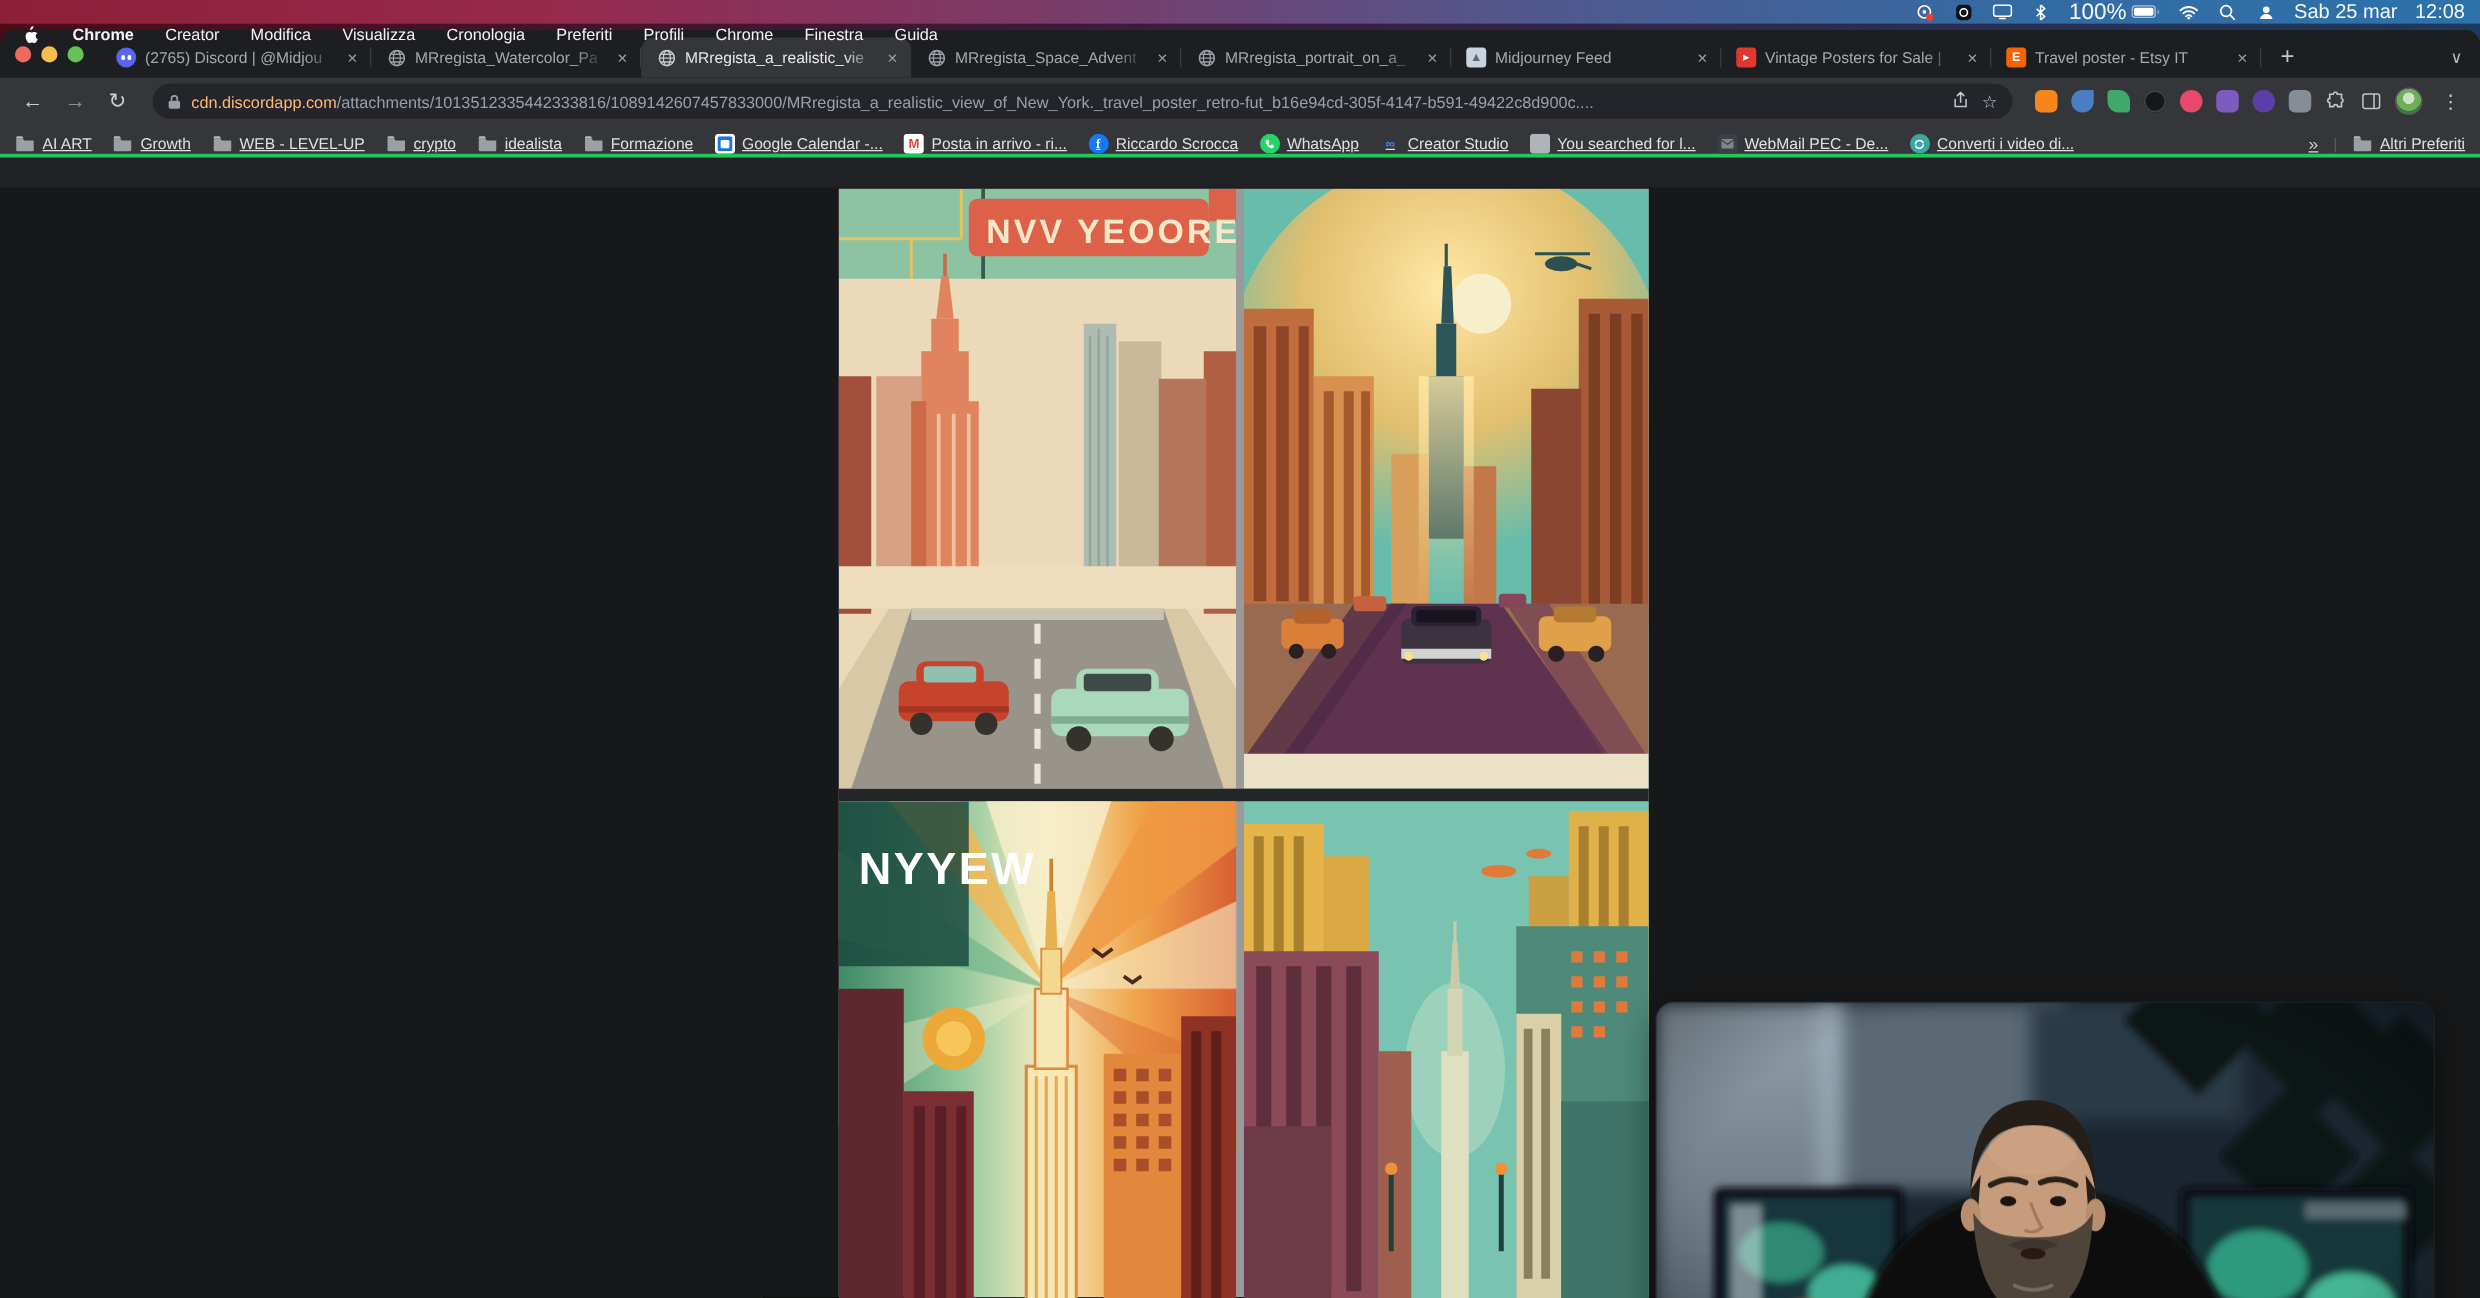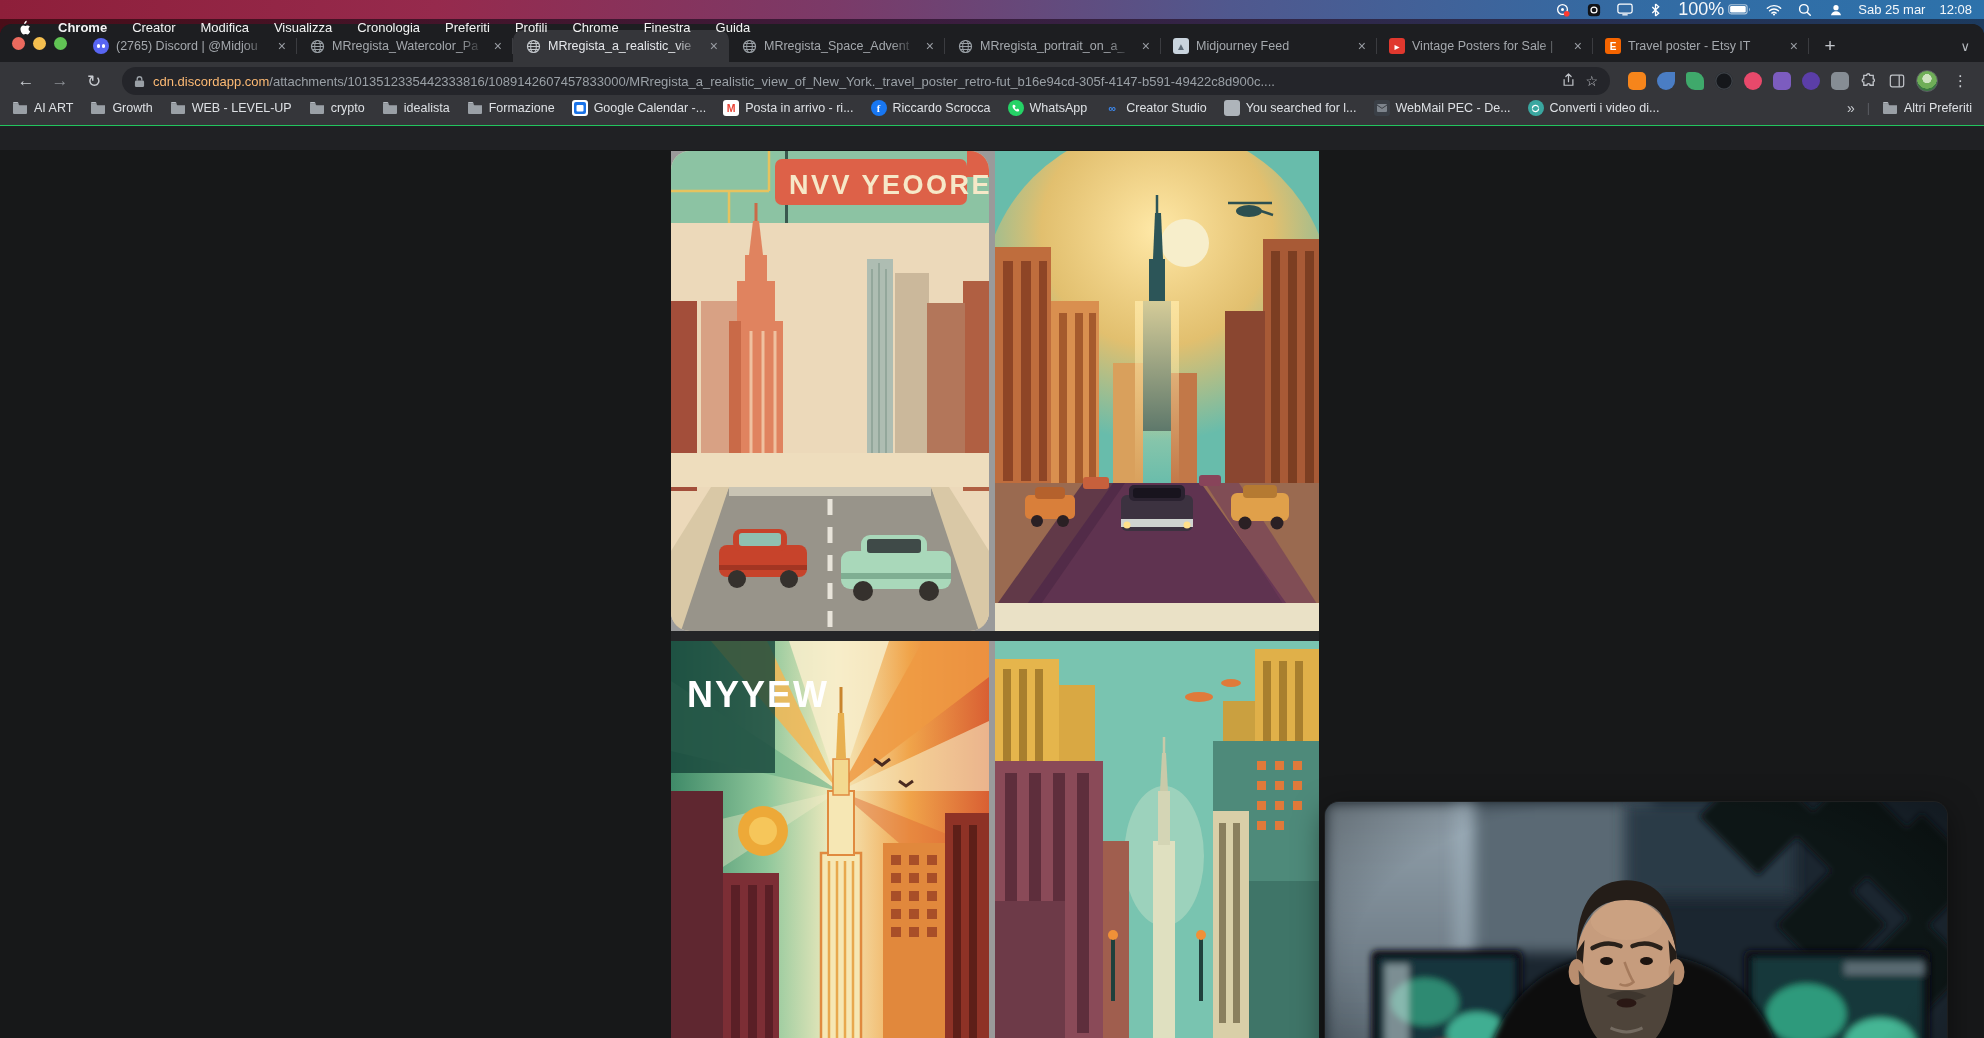--- a/index.html
+++ b/index.html
@@ -11,21 +11,21 @@
   .menubar{position:absolute;left:0;top:0;width:1984px;height:19px;z-index:60;
     display:flex;align-items:center;
     background:linear-gradient(90deg,#8e1f3a 0%,#962a4d 22%,#7b3a68 42%,#50588e 62%,#336ba3 82%,#2d72ab 100%);
     color:rgba(255,255,255,.95);font-size:13px;}
   .mb-left{display:flex;align-items:center;gap:25px;padding-left:16px;margin-top:36px;}
   .mb-item{white-space:nowrap;}
   .mb-item.bold{font-weight:bold;}
   .mb-right{margin-left:auto;display:flex;align-items:center;gap:14px;padding-right:12px;}
   .mb-ico{display:inline-flex;align-items:center;justify-content:center;width:17px;height:15px;position:relative;}
   .mb-batt{display:flex;align-items:center;gap:4px;font-size:18px;}
-  .mb-date{font-size:13px;}
+  .mb-date{font-size:16px;}
 
   
   .desk-strip{position:absolute;left:0;top:19px;width:1984px;height:14px;
     background:linear-gradient(90deg,#4a0d18,#3c1b3c 45%,#1c3a5e);}
 
   
   .window{position:absolute;left:0;top:24px;width:1984px;bottom:0;background:#202124;
     border-radius:12px 12px 0 0;overflow:hidden;}
   .tabstrip{position:relative;height:38px;background:#1d1e21;display:flex;align-items:flex-end;}
   .lights{display:flex;gap:8px;align-items:center;height:38px;padding:0 14px 0 12px;}
@@ -63,35 +63,35 @@
   .omni-text b{color:#fdba74;font-weight:normal;}
   .omni-actions{display:flex;align-items:center;gap:10px;color:#c0c3c8;}
   .omni-actions .act{font-size:14px;}
   .ext-row{display:flex;align-items:center;gap:11px;padding-left:4px;}
   .ext{width:18px;height:18px;border-radius:5px;}
   .ext.round{border-radius:50%;}
   .avatar{width:22px;height:22px;border-radius:50%;background:radial-gradient(circle at 50% 38%,#cfe3c2 0 28%,#6fae58 30% 62%,#3c7a42 64%);border:1.5px solid #5a5d62;}
   .kebab{color:#c8cbd0;font-size:15px;padding:0 4px;letter-spacing:0;}
 
   
-  .bookbar{height:26px;background:#35363a;display:flex;align-items:flex-start;padding:0 12px;
-    border-bottom:1px solid #22c55e;font-size:12.5px;color:#dde0e4;}
+  .bookbar{height:26px;background:#35363a;display:flex;align-items:flex-end;padding:0 12px;
+    border-bottom:3px solid #22c55e;font-size:12.5px;color:#dde0e4;text-decoration:underline;}
   .bm-left{display:flex;align-items:center;gap:17px;min-width:0;overflow:hidden;}
   .bm{display:flex;align-items:center;gap:6px;white-space:nowrap;}
   .bm-ico{width:16px;height:16px;display:inline-flex;align-items:center;justify-content:center;border-radius:3px;font-size:10.5px;font-weight:bold;}
   .bm-right{margin-left:auto;display:flex;align-items:center;gap:12px;flex:0 0 auto;}
   .bm-more{color:#c8cbd0;font-size:14px;}
   .bm-sep{color:#5a5d62;}
 
   
   .content{position:absolute;left:0;top:126px;right:0;bottom:0;background:#171819;}
   .artwork{position:absolute;left:671px;top:1px;width:648px;height:911px;background:#9a9a9a;overflow:hidden;}
   .poster{position:absolute;overflow:hidden;}
   .poster svg{display:block;}
-  .p1{left:0;top:0;width:318px;height:480px;border-radius:19px;}
+  .p1{left:0;top:0;width:318px;height:480px;}
   .p2{left:324px;top:0;width:324px;height:480px;}
   .rowgap{position:absolute;left:0;top:480px;width:648px;height:10px;background:#242527;}
   .p3{left:0;top:490px;width:318px;height:480px;}
   .p4{left:324px;top:490px;width:324px;height:480px;}
 
   
   .webcam{position:absolute;left:1325px;top:652px;width:622px;height:348px;border-radius:14px;
     overflow:hidden;background:#141c26;z-index:30;box-shadow:0 0 0 1px rgba(255,255,255,.05),0 8px 30px rgba(0,0,0,.5);}
 </style>
 </head>

